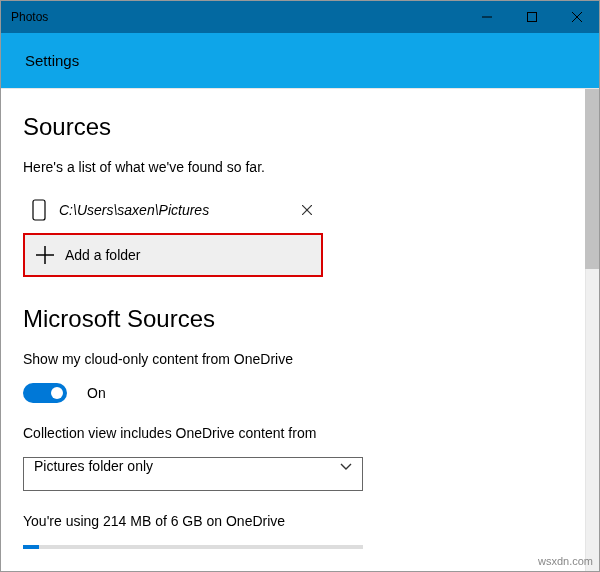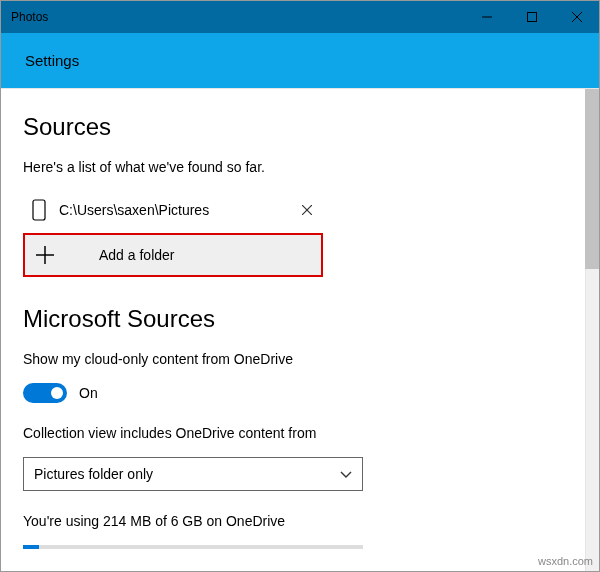--- a/index.html
+++ b/index.html
@@ -15,29 +15,29 @@
   .content-wrap { position:absolute; top:88px; bottom:0; left:0; right:0; overflow:hidden; }
   .content { padding:24px 22px 0 22px; height:100%; overflow-y:auto; }
   
   .content::-webkit-scrollbar { width:14px; }
   .content::-webkit-scrollbar-track { background:#f0f0f0; }
   .content::-webkit-scrollbar-thumb { background:#c2c2c2; }
   .section-h { font-size:24px; font-weight:400; margin:0 0 18px 0; }
   .subtext { font-size:14px; margin-bottom:16px; }
   .source-row { display:flex; align-items:center; height:38px; width:300px; }
   .drive-icon { width:32px; display:flex; justify-content:center; }
-  .source-path { flex:1; font-size:14px; padding-left:4px; }
+  .source-path { flex:1; font-size:14px; padding-left:4px;font-style:italic; }
   .remove-x { width:32px; display:flex; justify-content:center; align-items:center; font-size:14px; color:#444; }
   .add-folder { display:flex; align-items:center; height:44px; width:300px; border:2px solid #d80000; background:#efefef; margin-top:4px; margin-bottom:28px; }
   .plus-wrap { width:40px; display:flex; justify-content:center; }
-  .add-label { font-size:14px;margin-left:34px; }
-  .toggle-row { display:flex; align-items:center; gap:12px; margin:10px 0 22px 0; }
+  .add-label { font-size:14px; }
+  .toggle-row { display:flex; align-items:center; gap:20px; margin:10px 0 22px 0; }
   .toggle { width:44px; height:20px; background:#0078d7; border-radius:10px; position:relative; }
   .toggle .knob { width:12px; height:12px; background:#fff; border-radius:50%; position:absolute; top:4px; right:4px; }
-  .select { width:340px; height:30px; border:1px solid #666; display:flex; align-items:center; justify-content:space-between; padding:16px 10px; margin:8px 0 22px 0; }
+  .select { width:340px; height:30px; border:1px solid #666; display:flex; align-items:flex-end; justify-content:space-between; padding:16px 10px; margin:8px 0 22px 0; }
   .progress { width:340px; height:4px; background:#ddd; margin:6px 0 24px 0; position:relative; }
   .progress .fill { position:absolute; left:0; top:0; height:100%; width:16px; background:#0078d7; }
   .watermark { position:absolute; right:6px; bottom:4px; font-size:11px; color:#888; }
   .scroll-indicator { position:absolute; right:0; top:88px; bottom:0; width:14px; background:#f0f0f0; border-left:1px solid #e5e5e5; }
   .scroll-thumb { position:absolute; right:0; top:0; width:14px; height:180px; background:#c2c2c2; }
 </style>
 </head>
 <body>
 
 <div class="window">

